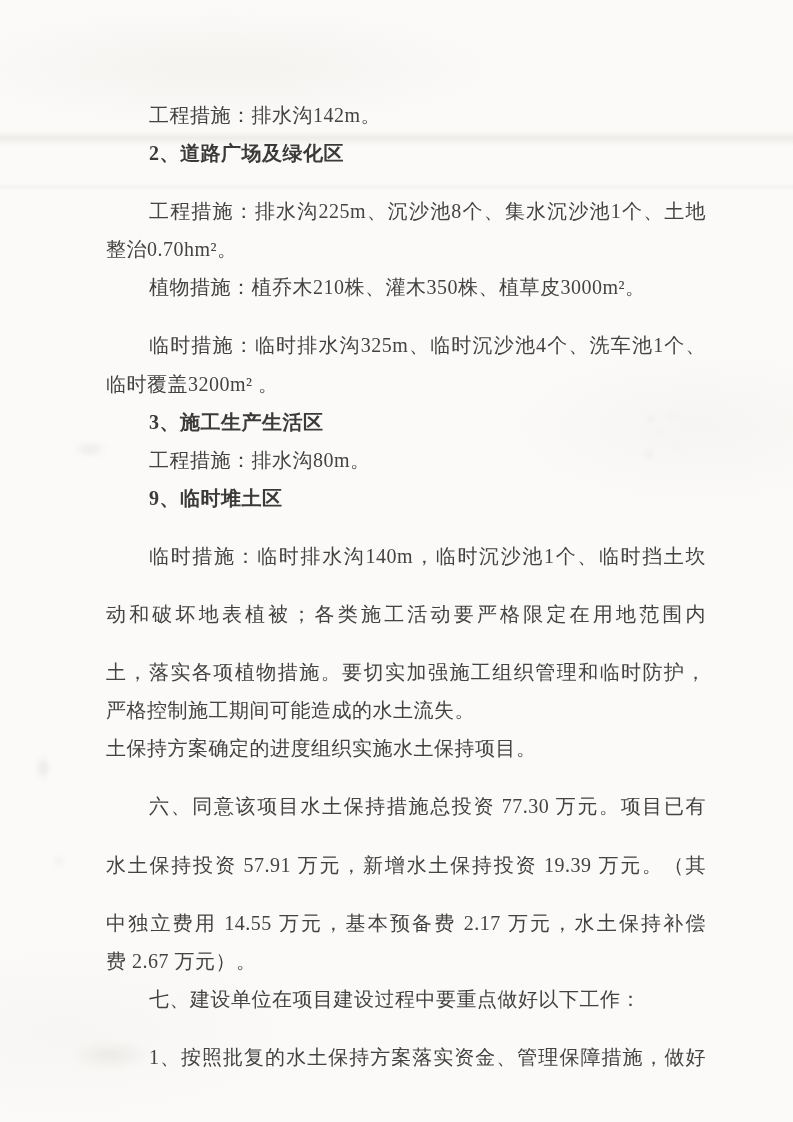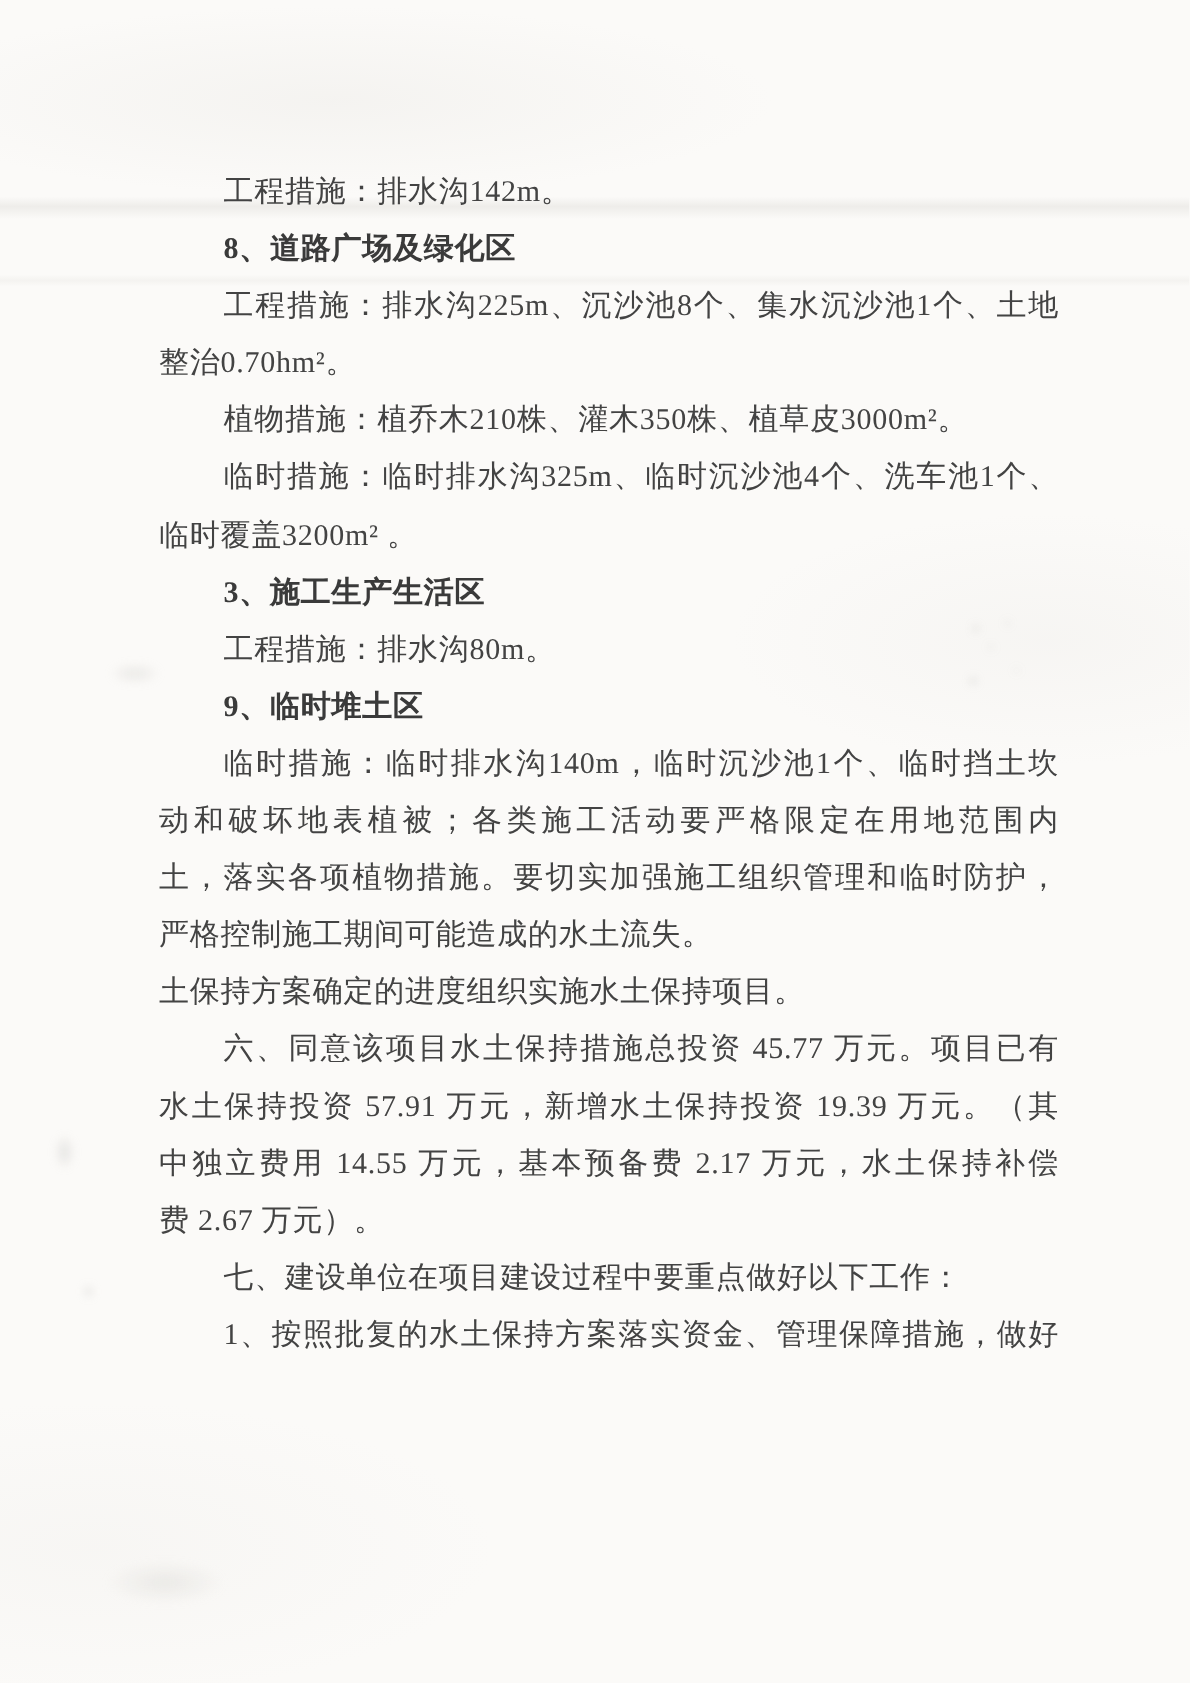--- a/index.html
+++ b/index.html
@@ -79,72 +79,73 @@
   }
   .smudge-e {
     left: 66px; top: 438px; width: 48px; height: 22px;
     background: radial-gradient(ellipse 45% 40% at 50% 50%, rgba(200,198,194,0.35), rgba(200,198,194,0) 80%);
   }
 
   
   .doc-body {
     position: absolute;
     left: 106px;
-    top: 109px;
+    top: 96px;
     width: 600px;
     font-family: Liberation Serif, serif;
   }
   .line {
     height: 38.1px;
     line-height: 38.1px;
     font-size: 20px;
     letter-spacing: 0.5px;
     color: #434343;
     white-space: pre-wrap;
     overflow: hidden;
   }
   .line.indent {
     padding-left: 43px;
   }
   .line.fill {
     text-align: justify;
     text-align-last: justify;
+    margin-top: 20px;
   }
   .line.bold {
     font-weight: bold;
     color: #3a3a3a;
   }
 </style>
 </head>
 <body>
 
 <div class="paper-wash"></div>
 <div class="scan-streak"></div>
 <div class="scan-streak-2"></div>
 <div class="smudge smudge-a"></div>
 <div class="smudge smudge-b"></div>
 <div class="smudge smudge-c"></div>
 <div class="smudge smudge-d"></div>
 <div class="smudge smudge-e"></div>
 
 <div class="doc-body">
   <div class="line indent">工程措施：排水沟142m。</div>
-  <div class="line indent bold">8、道路广场及绿化区</div>
+  <div class="line indent bold">2、道路广场及绿化区</div>
   <div class="line indent fill">工程措施：排水沟225m、沉沙池8个、集水沉沙池1个、土地</div>
   <div class="line">整治0.70hm²。</div>
   <div class="line indent">植物措施：植乔木210株、灌木350株、植草皮3000m²。</div>
   <div class="line indent fill">临时措施：临时排水沟325m、临时沉沙池4个、洗车池1个、</div>
   <div class="line">临时覆盖3200m² 。</div>
   <div class="line indent bold">3、施工生产生活区</div>
   <div class="line indent">工程措施：排水沟80m。</div>
   <div class="line indent bold">9、临时堆土区</div>
   <div class="line indent fill">临时措施：临时排水沟140m，临时沉沙池1个、临时挡土坎</div>
   <div class="line fill">动和破坏地表植被；各类施工活动要严格限定在用地范围内</div>
   <div class="line fill">土，落实各项植物措施。要切实加强施工组织管理和临时防护，</div>
   <div class="line">严格控制施工期间可能造成的水土流失。</div>
   <div class="line">土保持方案确定的进度组织实施水土保持项目。</div>
-  <div class="line indent fill">六、同意该项目水土保持措施总投资 45.77 万元。项目已有</div>
+  <div class="line indent fill">六、同意该项目水土保持措施总投资 77.30 万元。项目已有</div>
   <div class="line fill">水土保持投资 57.91 万元，新增水土保持投资 19.39 万元。（其</div>
   <div class="line fill">中独立费用 14.55 万元，基本预备费 2.17 万元，水土保持补偿</div>
   <div class="line">费 2.67 万元）。</div>
   <div class="line indent">七、建设单位在项目建设过程中要重点做好以下工作：</div>
   <div class="line indent fill">1、按照批复的水土保持方案落实资金、管理保障措施，做好</div>
 </div>
 
 </body></html>

